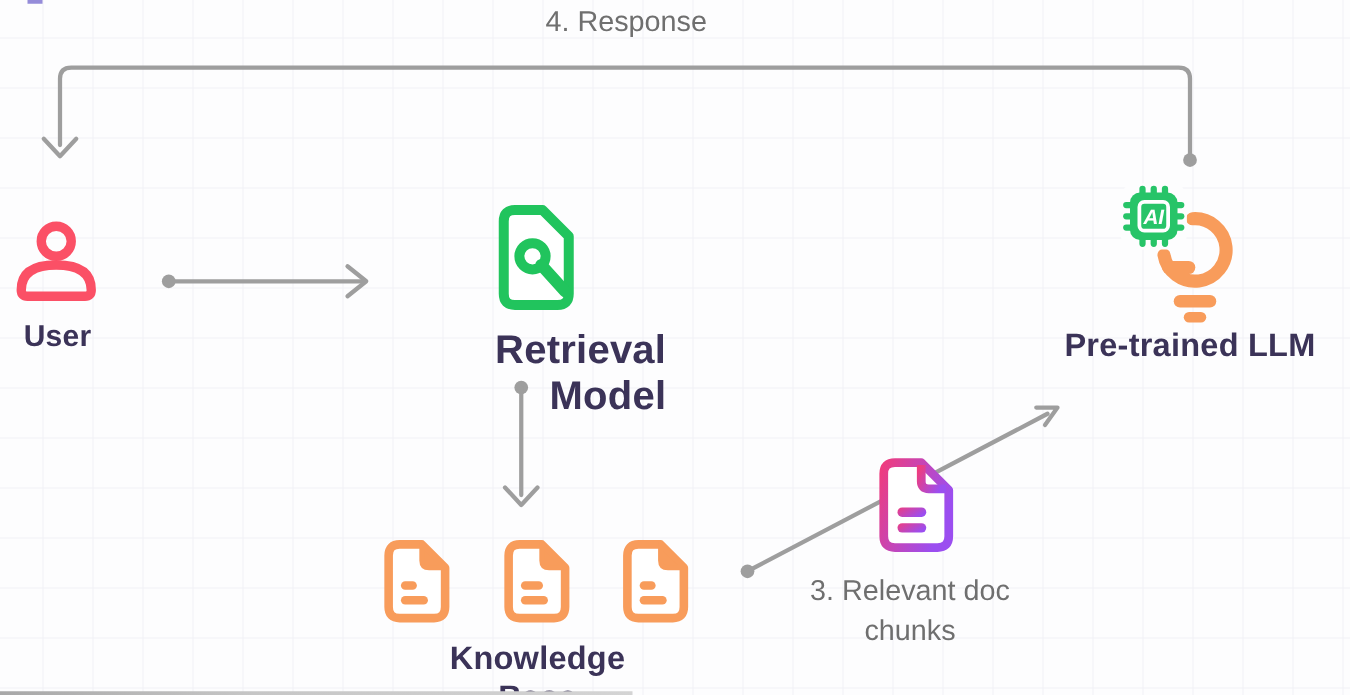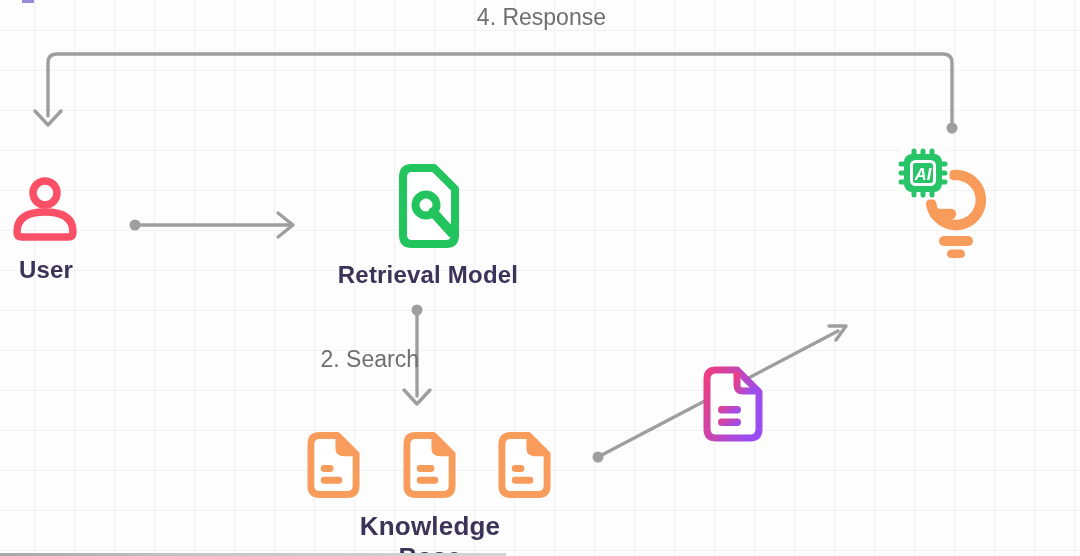--- a/index.html
+++ b/index.html
@@ -12,21 +12,21 @@
       linear-gradient(90deg, #f1f1f5 1px, transparent 1px);
     background-size:40px 40px;
     background-position:-6px -10px;
   }
   svg{display:block;}
   .node-label{
     position:absolute;z-index:3;text-align:center;
     color:#3b3358;font-weight:700;letter-spacing:0.2px;
   }
   .step-label{
-    position:absolute;z-index:3;text-align:right;
+    position:absolute;z-index:3;text-align:center;
     color:#6f6f6f;font-weight:400;font-size:23px;line-height:32px;
   }
   .icon{position:absolute;z-index:2;font-style:italic;}
   .arrows{position:absolute;inset:0;z-index:1;}
   .bottom-strip{
     position:absolute;left:0;bottom:0;width:506px;height:3px;z-index:4;
     background:linear-gradient(to right,#a8a8a8 0%,#c6c6c6 40%,#d4d4d4 100%);
   }
   .top-left-mark{
     position:absolute;left:22px;top:0;width:12px;height:3px;z-index:4;
@@ -77,21 +77,21 @@
   </div>
   <div class="node-label" style="left:-14px;top:256px;width:120px;font-size:24px;">User</div>
 
   <div class="icon" style="left:396px;top:163px;">
     <svg width="68" height="88" viewBox="0 0 68 88">
       <path d="M 38 5 H 16 Q 7 5 7 14 V 72 Q 7 81 16 81 H 50 Q 59 81 59 72 V 26 L 38 5 Z" fill="#ffffff" stroke="#21c45d" stroke-width="8" stroke-linejoin="round"></path>
       <circle cx="30" cy="42" r="10.5" fill="none" stroke="#21c45d" stroke-width="8"></circle>
       <path d="M 37 49 L 56 70" fill="none" stroke="#21c45d" stroke-width="9.5" stroke-linecap="round"></path>
     </svg>
   </div>
-  <div class="node-label" style="left:323px;top:261px;width:210px;font-size:24px;">Retrieval Model</div>
+  <div class="node-label" style="left:323px;top:261px;width:210px;font-size:32px;text-align:right;">Retrieval Model</div>
 
   <div class="icon" style="left:896px;top:146px;">
     <svg width="98" height="114" viewBox="0 0 98 114">
 
       <g>
         <path d="M 58 29 A 25 25 0 1 1 35.2 58" fill="none" stroke="#f89c5b" stroke-width="10.5" stroke-linecap="round"></path>
         <path d="M 39 68 H 55" fill="none" stroke="#f89c5b" stroke-width="10.5" stroke-linecap="round"></path>
         <rect x="43" y="90" width="34" height="10" rx="5" fill="#f89c5b"></rect>
         <rect x="51" y="103.5" width="18" height="8.5" rx="4.25" fill="#f89c5b"></rect>
       </g>
@@ -109,20 +109,21 @@
         <rect x="2.5" y="33.5" width="9" height="5" rx="2.5" fill="#27c468"></rect>
         <rect x="42.5" y="15.5" width="9" height="5" rx="2.5" fill="#27c468"></rect>
         <rect x="42.5" y="24.5" width="9" height="5" rx="2.5" fill="#27c468"></rect>
         <rect x="42.5" y="33.5" width="9" height="5" rx="2.5" fill="#27c468"></rect>
         <rect x="8" y="8" width="38" height="38" rx="8" fill="#27c468"></rect>
         <rect x="15.5" y="15.5" width="23" height="23" rx="4" fill="none" stroke="#ffffff" stroke-width="3"></rect>
         <text x="27" y="33.5" text-anchor="middle" font-size="16.5" font-weight="bold" font-family="Liberation Sans, sans-serif" fill="#ffffff">AI</text>
       </g>
     </svg>
   </div>
+  <div class="node-label" style="left:847px;top:261px;width:210px;font-size:26px;">Pre-trained LLM</div>
 
   <div class="icon" style="left:306px;top:430px;">
     <svg width="55" height="70" viewBox="0 0 56 70">
       <path d="M 32 5 H 14 Q 5 5 5 14 V 56 Q 5 65 14 65 H 42 Q 51 65 51 56 V 24 L 32 5 Z" fill="#ffffff" stroke="#f89c5b" stroke-width="7" stroke-linejoin="round"></path>
       <path d="M 32 5 L 51 24 H 38 Q 32 24 32 18 Z" fill="#f89c5b" stroke="#f89c5b" stroke-width="4" stroke-linejoin="round"></path>
       <rect x="15" y="35" width="13" height="7" rx="3.5" fill="#f89c5b"></rect>
       <rect x="15" y="47" width="22" height="7" rx="3.5" fill="#f89c5b"></rect>
     </svg>
   </div>
   <div class="icon" style="left:402px;top:430px;">
@@ -152,18 +153,18 @@
         </linearGradient>
       </defs>
       <path d="M 36 5 H 15 Q 6 5 6 14 V 64 Q 6 73 15 73 H 49 Q 58 73 58 64 V 27 L 36 5 Z" fill="#ffffff" stroke="url(#gradPurple)" stroke-width="7" stroke-linejoin="round"></path>
       <path d="M 36 7 V 20 Q 36 26 42 26 H 56" fill="none" stroke="url(#gradPurple)" stroke-width="7"></path>
       <rect x="17" y="41" width="23" height="7.5" rx="3.75" fill="url(#gradPurple)"></rect>
       <rect x="17" y="53.5" width="23" height="7.5" rx="3.75" fill="url(#gradPurple)"></rect>
     </svg>
   </div>
 
   <div class="step-label" style="left:396px;top:1px;width:210px;">4. Response</div>
-  <div class="step-label" style="left:249px;top:343px;width:170px;">2. Search</div>
+  <div class="step-label" style="left:630px;top:456px;width:196px;">3. Relevant doc chunks</div>
 
   <div class="top-left-mark"></div>
   <div class="bottom-strip"></div>
 
 </div>
 
 </body></html>

